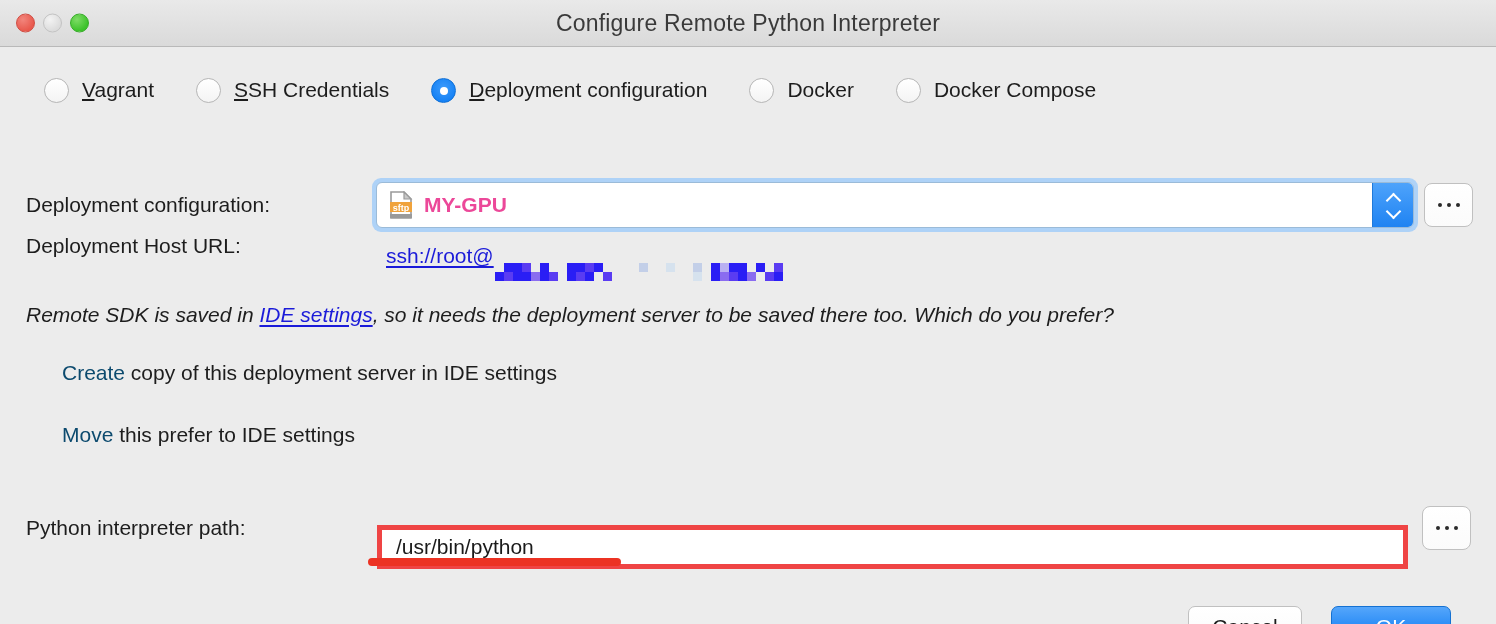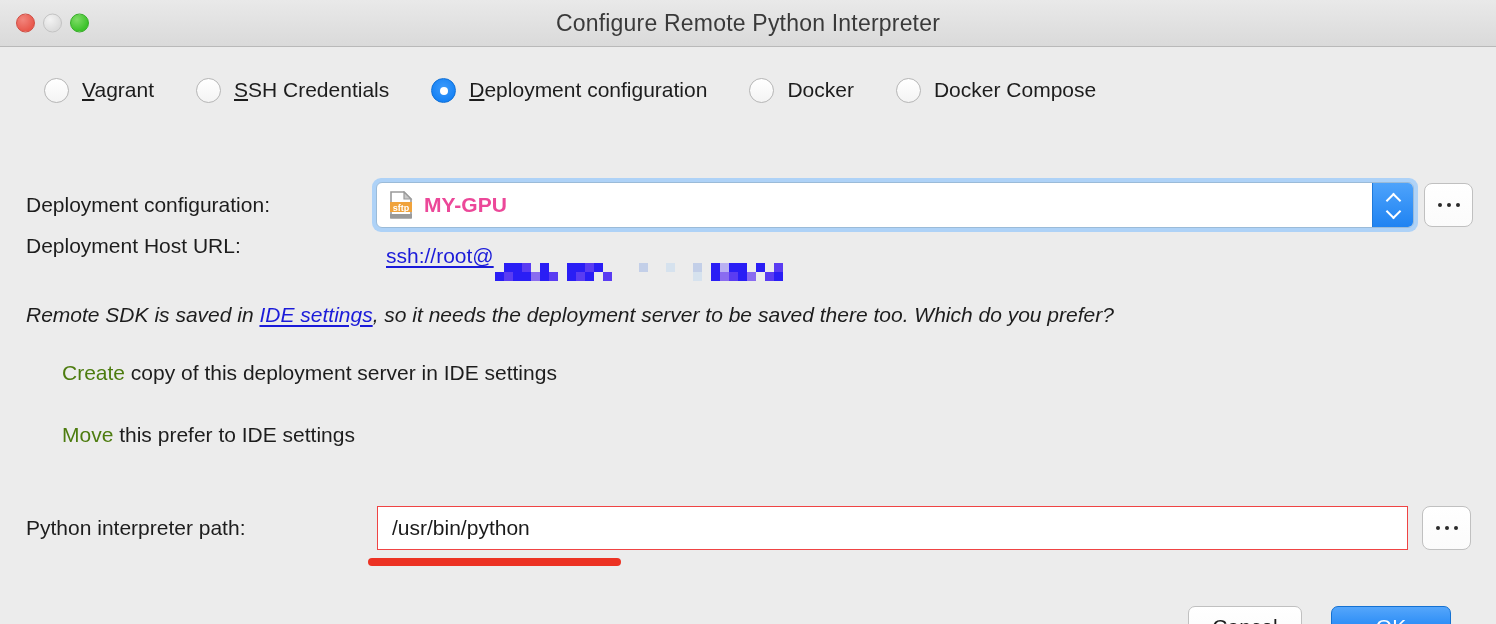--- a/index.html
+++ b/index.html
@@ -266,33 +266,33 @@
     cursor: default;
   }
   .option-line {
     position: absolute;
     left: 62px;
     font-size: 21px;
     color: #1d1d1d;
     white-space: nowrap;
   }
   .link-slate {
-    color: #4d7c0f;
+    color: #0c4a6e;
     cursor: default;
   }
 
   
   .text-field {
     position: absolute;
     left: 377px;
-    top: 459px;
+    top: 478px;
     width: 1031px;
     height: 44px;
     background: #ffffff;
-    border: 1px solid #ef4444;
+    border: 5px solid #ef4444;
     box-sizing: border-box;
     display: flex;
     align-items: center;
     overflow: hidden;
   }
   .text-field-value {
     font-size: 21px;
     color: #1a1a1a;
     margin-left: 14px;
   }

